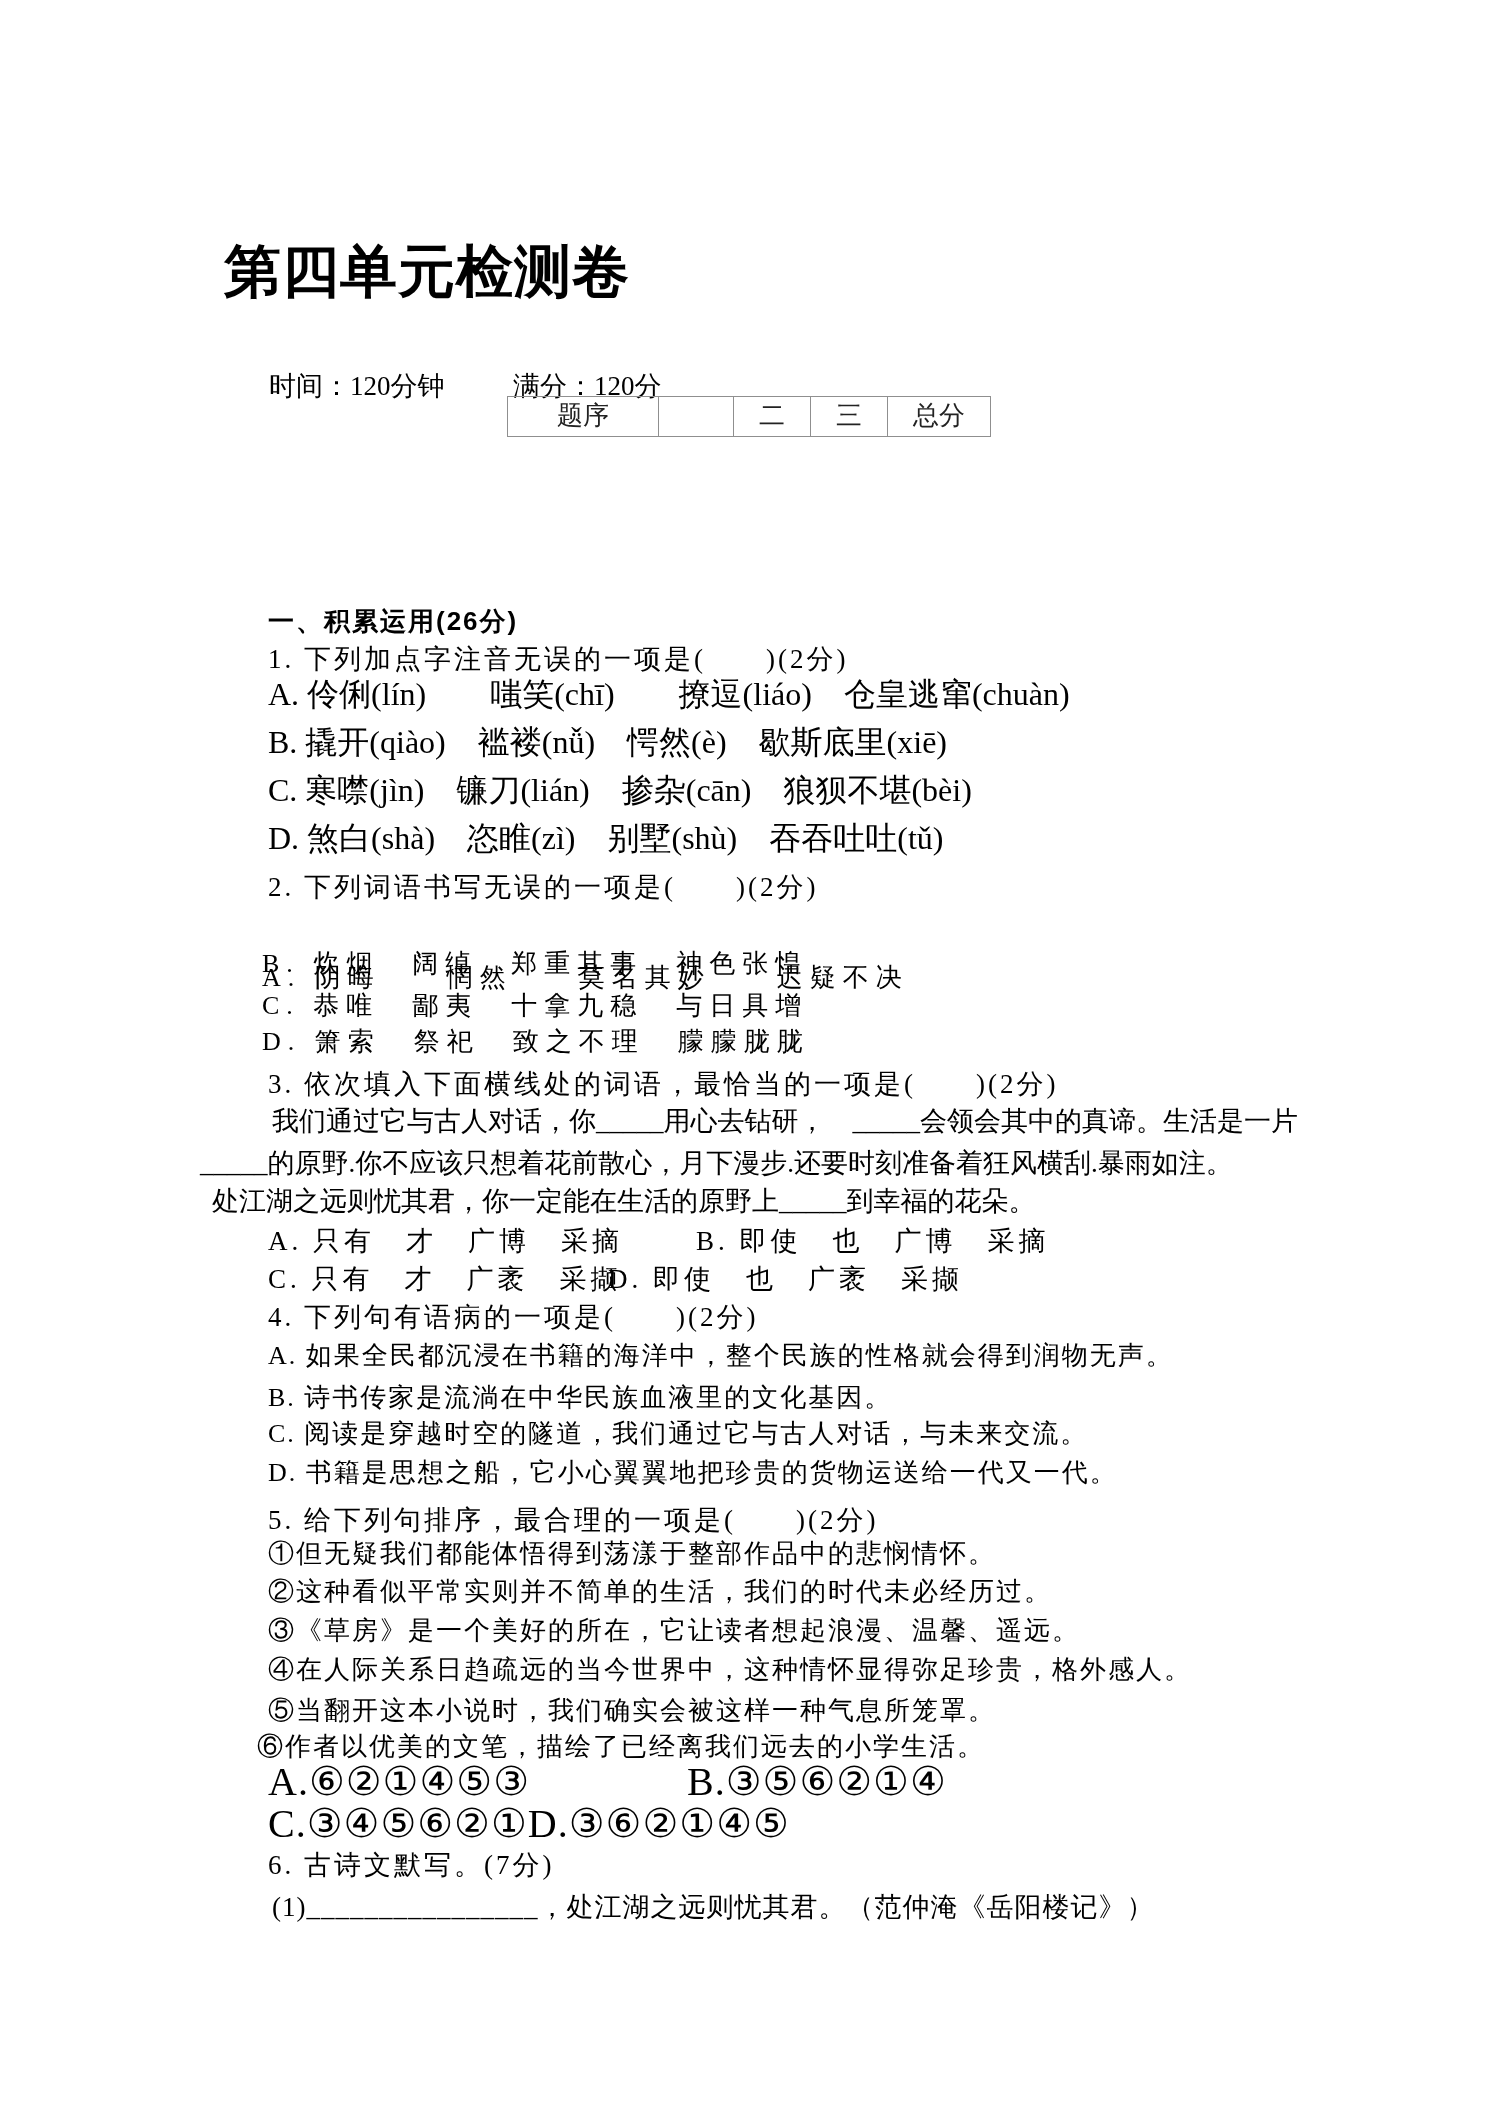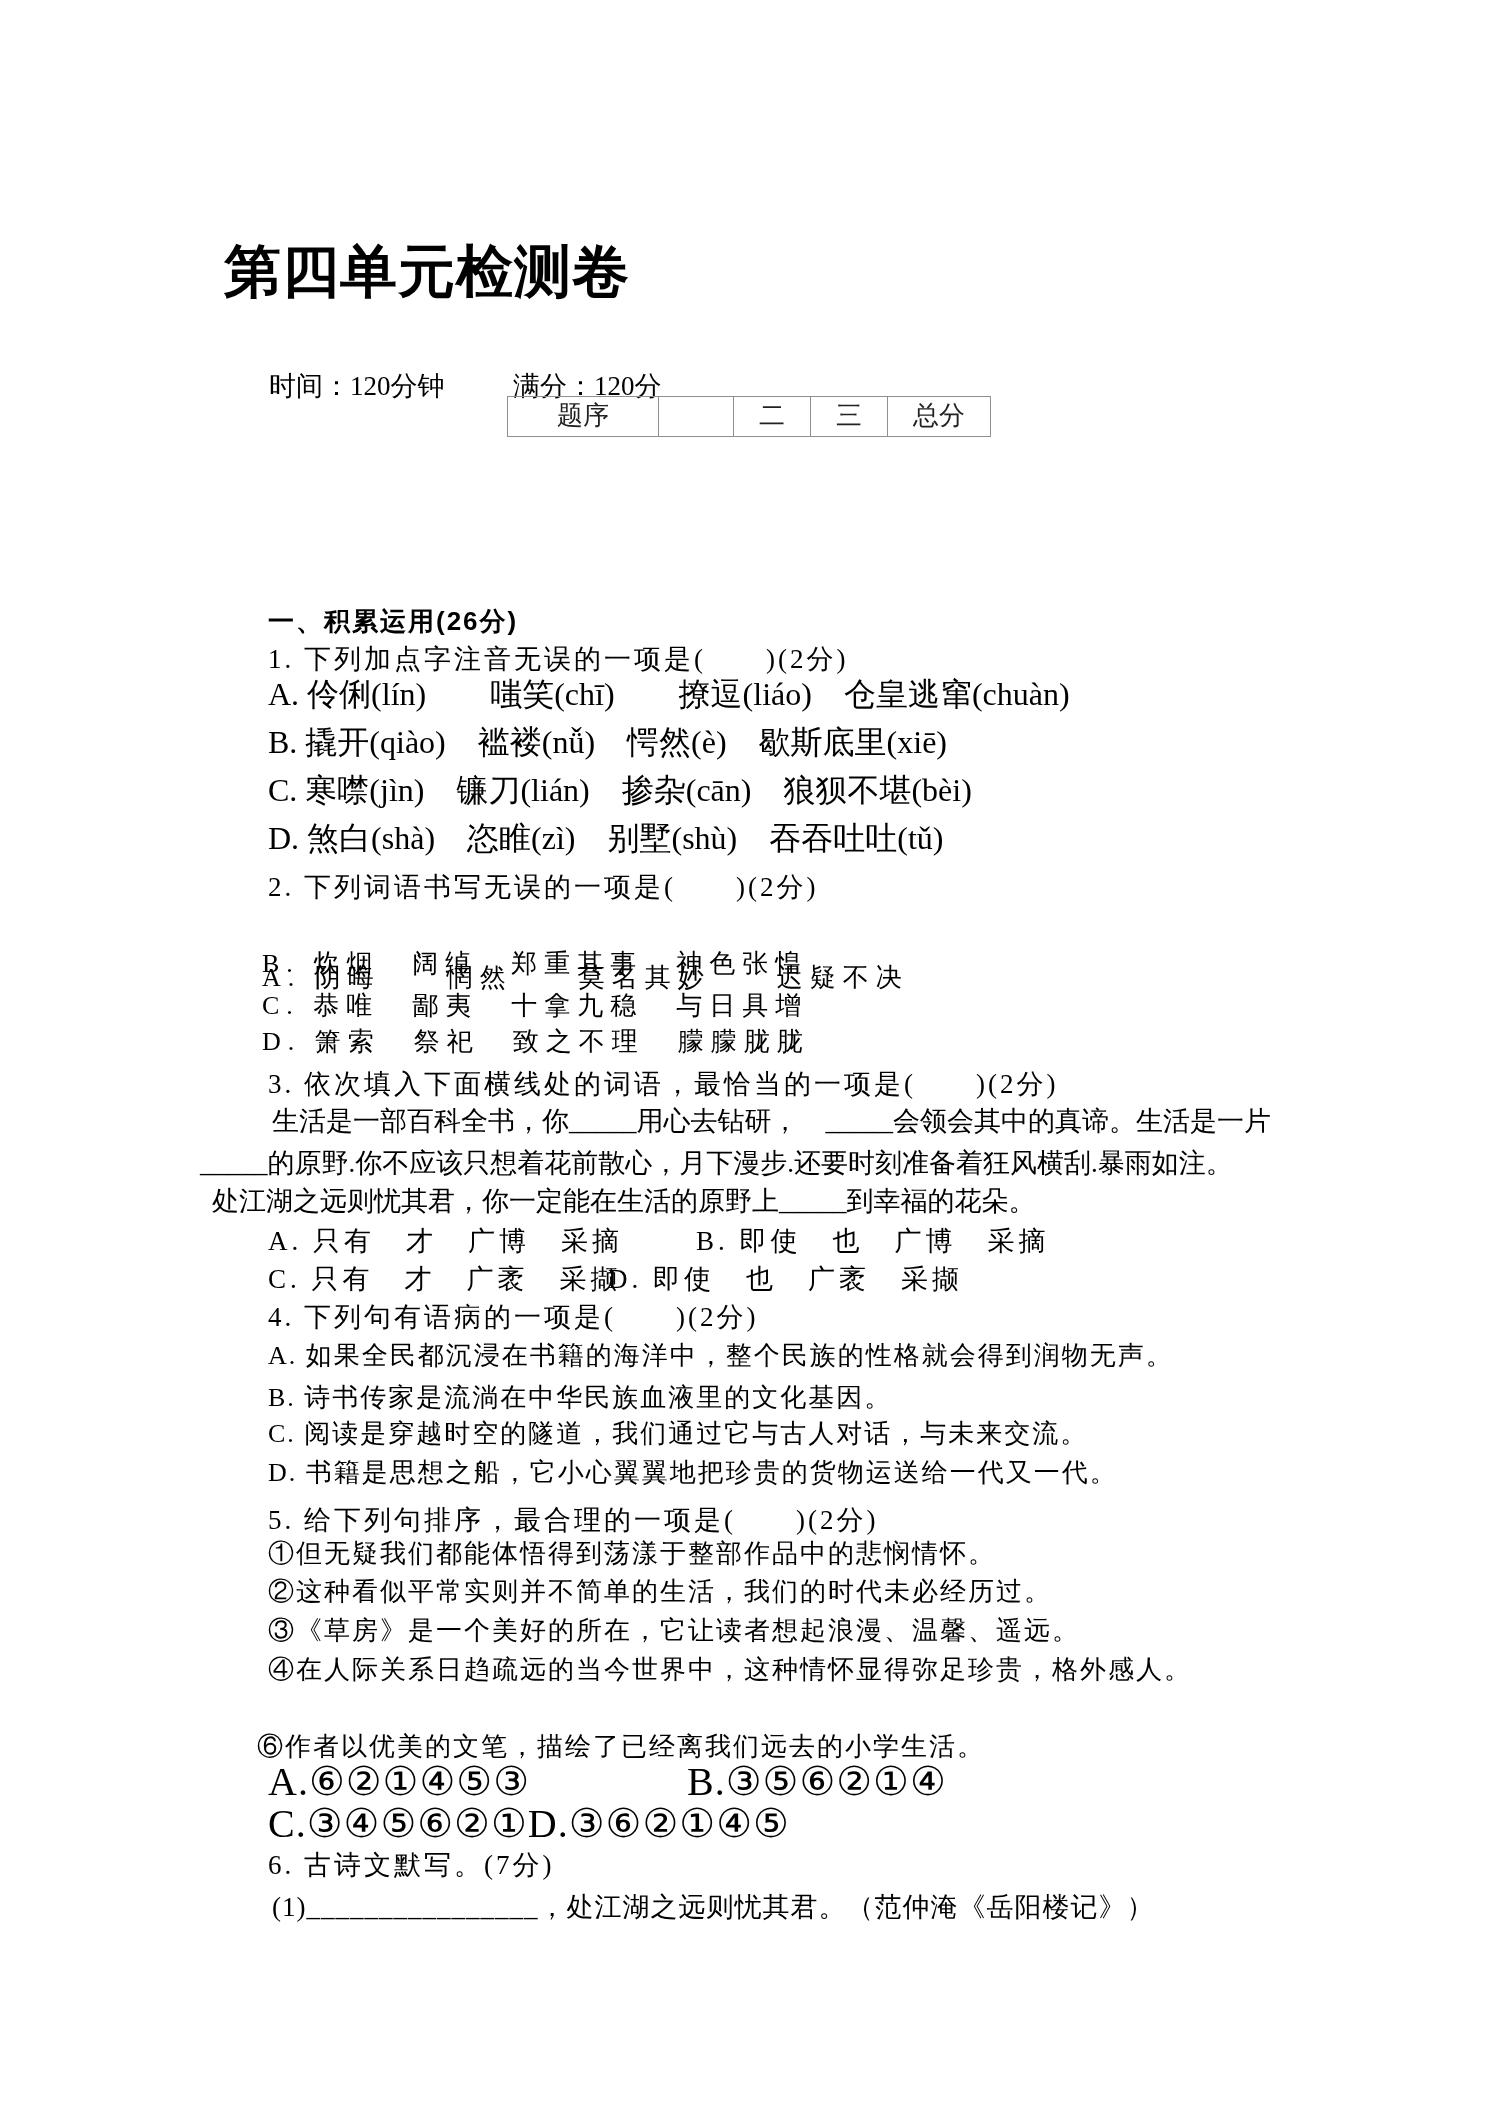--- a/index.html
+++ b/index.html
@@ -68,41 +68,42 @@
   <div class="abs opt-lg" style="top:770px;left:268px;">C. 寒噤(jìn)　镰刀(lián)　掺杂(cān)　狼狈不堪(bèi)</div>
   <div class="abs opt-lg" style="top:818px;left:268px;">D. 煞白(shà)　恣睢(zì)　别墅(shù)　吞吞吐吐(tǔ)</div>
 
   <div class="abs stem" style="top:871px;left:268px;">2. 下列词语书写无误的一项是(　　)(2分)</div>
   <div class="abs opt-sp" style="top:914px;left:262px;margin-top:48px;">A. 阴晦　　惘然　　莫名其妙　　迟疑不决</div>
   <div class="abs opt-sp" style="top:948px;left:262px;">B. 炊烟　阔绰　郑重其事　神色张惶</div>
   <div class="abs opt-sp" style="top:990px;left:262px;">C. 恭唯　鄙夷　十拿九稳　与日具增</div>
   <div class="abs opt-sp" style="top:1026px;left:262px;">D. 箫索　祭祀　致之不理　朦朦胧胧</div>
 
   <div class="abs stem" style="top:1068px;left:268px;">3. 依次填入下面横线处的词语，最恰当的一项是(　　)(2分)</div>
-  <div class="abs passage" style="top:1105px;left:272px;">生活是一部百科全书，你_____用心去钻研，　_____会领会其中的真谛。生活是一片</div>
+  <div class="abs passage" style="top:1105px;left:272px;">我们通过它与古人对话，你_____用心去钻研，　_____会领会其中的真谛。生活是一片</div>
   <div class="abs passage" style="top:1147px;left:200px;">_____的原野.你不应该只想着花前散心，月下漫步.还要时刻准备着狂风横刮.暴雨如注。</div>
   <div class="abs passage" style="top:1185px;left:212px;">处江湖之远则忧其君，你一定能在生活的原野上_____到幸福的花朵。</div>
   <div class="abs q3opt" style="top:1225px;left:268px;">
     <span class="w1">A. 只有　才　广博　采摘</span><span>B. 即使　也　广博　采摘</span>
   </div>
   <div class="abs q3opt" style="top:1263px;left:268px;">
     <span class="w2">C. 只有　才　广袤　采撷</span><span>D. 即使　也　广袤　采撷</span>
   </div>
 
   <div class="abs stem" style="top:1301px;left:268px;">4. 下列句有语病的一项是(　　)(2分)</div>
   <div class="abs opt-md" style="top:1340px;left:268px;">A. 如果全民都沉浸在书籍的海洋中，整个民族的性格就会得到润物无声。</div>
   <div class="abs opt-md" style="top:1382px;left:268px;">B. 诗书传家是流淌在中华民族血液里的文化基因。</div>
   <div class="abs opt-md" style="top:1418px;left:268px;">C. 阅读是穿越时空的隧道，我们通过它与古人对话，与未来交流。</div>
   <div class="abs opt-md" style="top:1457px;left:268px;text-align:center;">D. 书籍是思想之船，它小心翼翼地把珍贵的货物运送给一代又一代。</div>
 
   <div class="abs stem" style="top:1504px;left:268px;">5. 给下列句排序，最合理的一项是(　　)(2分)</div>
   <div class="abs sentence" style="top:1538px;left:268px;">①但无疑我们都能体悟得到荡漾于整部作品中的悲悯情怀。</div>
   <div class="abs sentence" style="top:1576px;left:268px;">②这种看似平常实则并不简单的生活，我们的时代未必经历过。</div>
   <div class="abs sentence" style="top:1615px;left:268px;">③《草房》是一个美好的所在，它让读者想起浪漫、温馨、遥远。</div>
   <div class="abs sentence" style="top:1654px;left:268px;">④在人际关系日趋疏远的当今世界中，这种情怀显得弥足珍贵，格外感人。</div>
+  <div class="abs sentence" style="top:1695px;left:268px;">⑤当翻开这本小说时，我们确实会被这样一种气息所笼罩。</div>
   <div class="abs sentence" style="top:1731px;left:257px;">⑥作者以优美的文笔，描绘了已经离我们远去的小学生活。</div>
   <div class="abs ans" style="top:1757px;left:268px;">
     <span class="w1">A.⑥②①④⑤③</span><span>B.③⑤⑥②①④</span>
   </div>
   <div class="abs ans" style="top:1799px;left:268px;">
     <span>C.③④⑤⑥②①</span><span>D.③⑥②①④⑤</span>
   </div>
 
   <div class="abs stem" style="top:1849px;left:268px;">6. 古诗文默写。(7分)</div>
   <div class="abs fill" style="top:1891px;left:272px;">(1)________________，处江湖之远则忧其君。（范仲淹《岳阳楼记》）</div>

